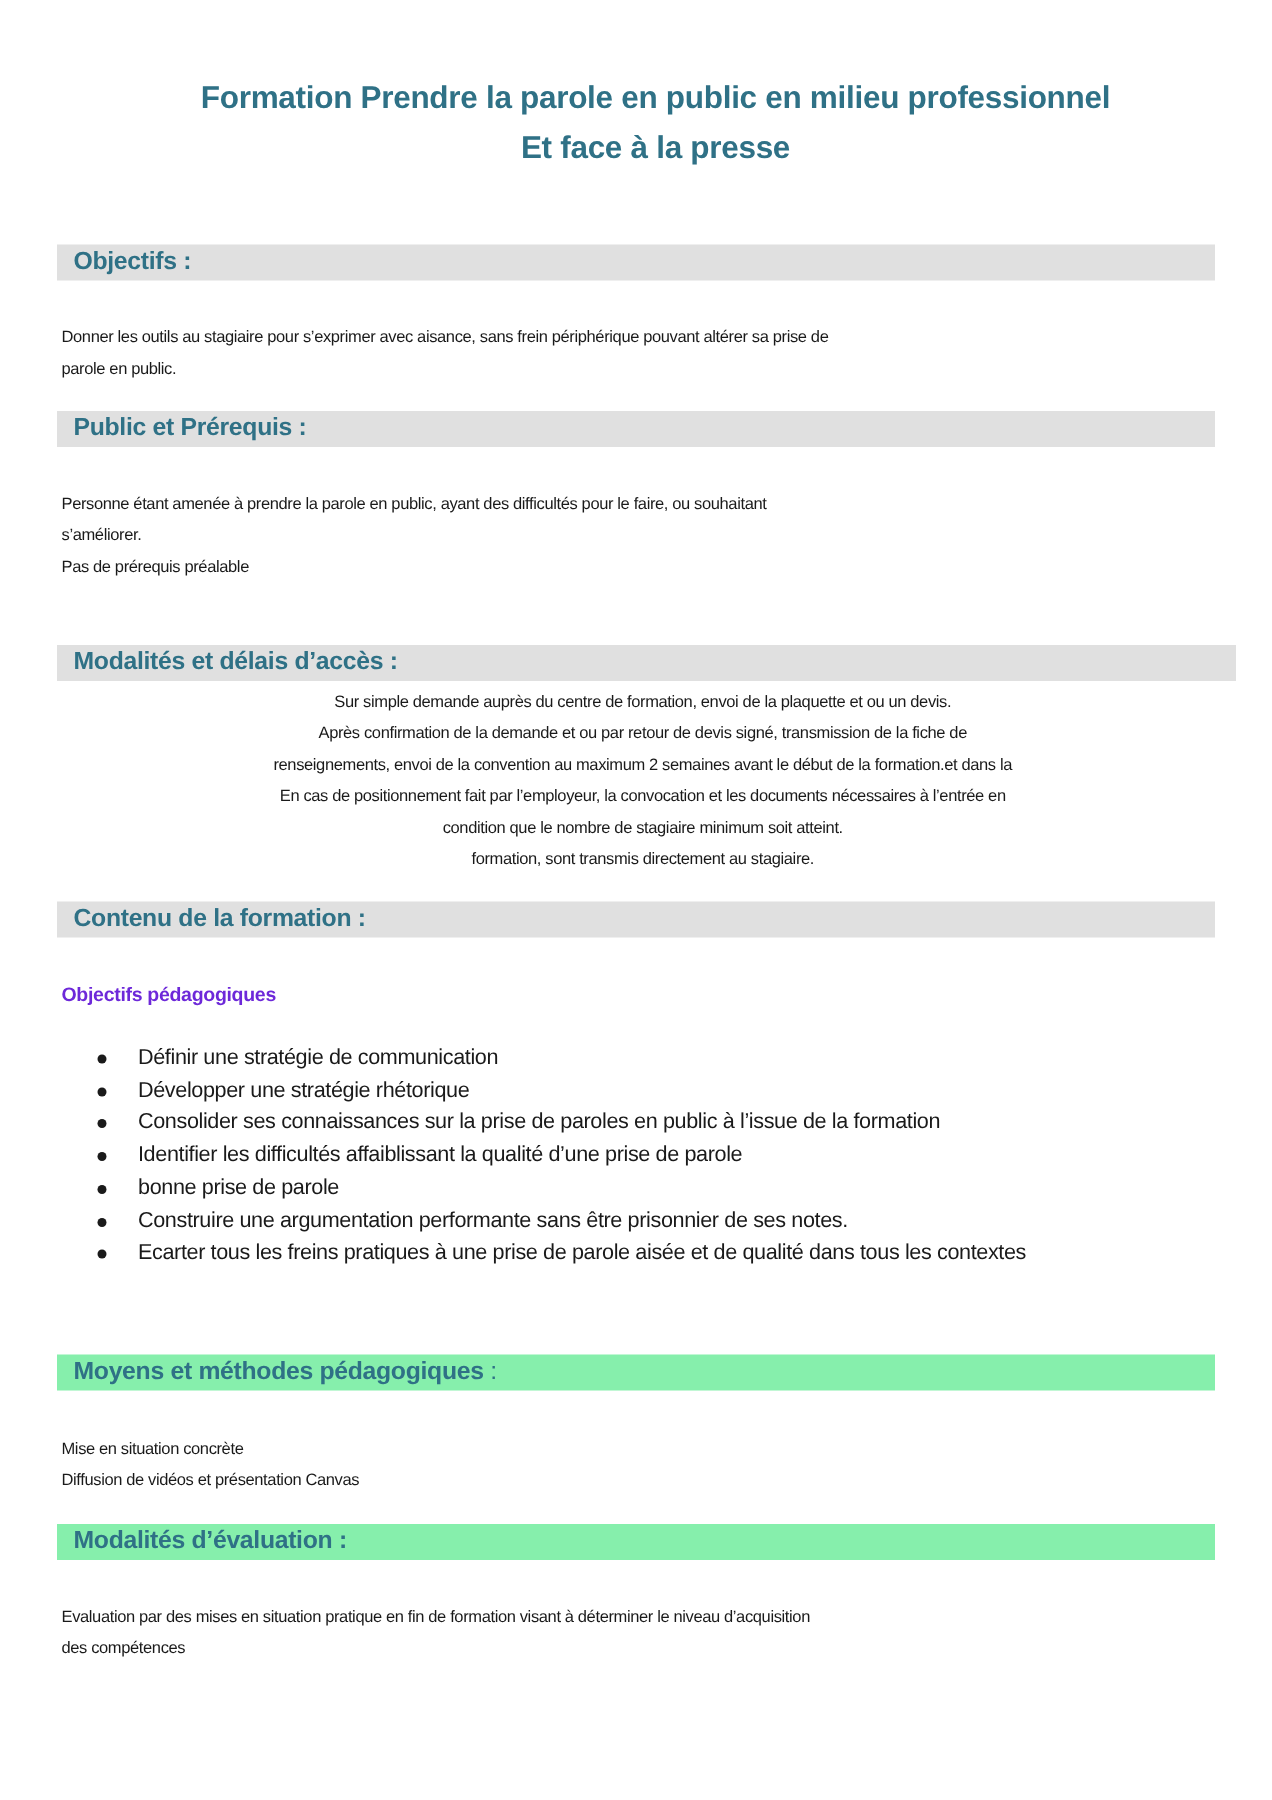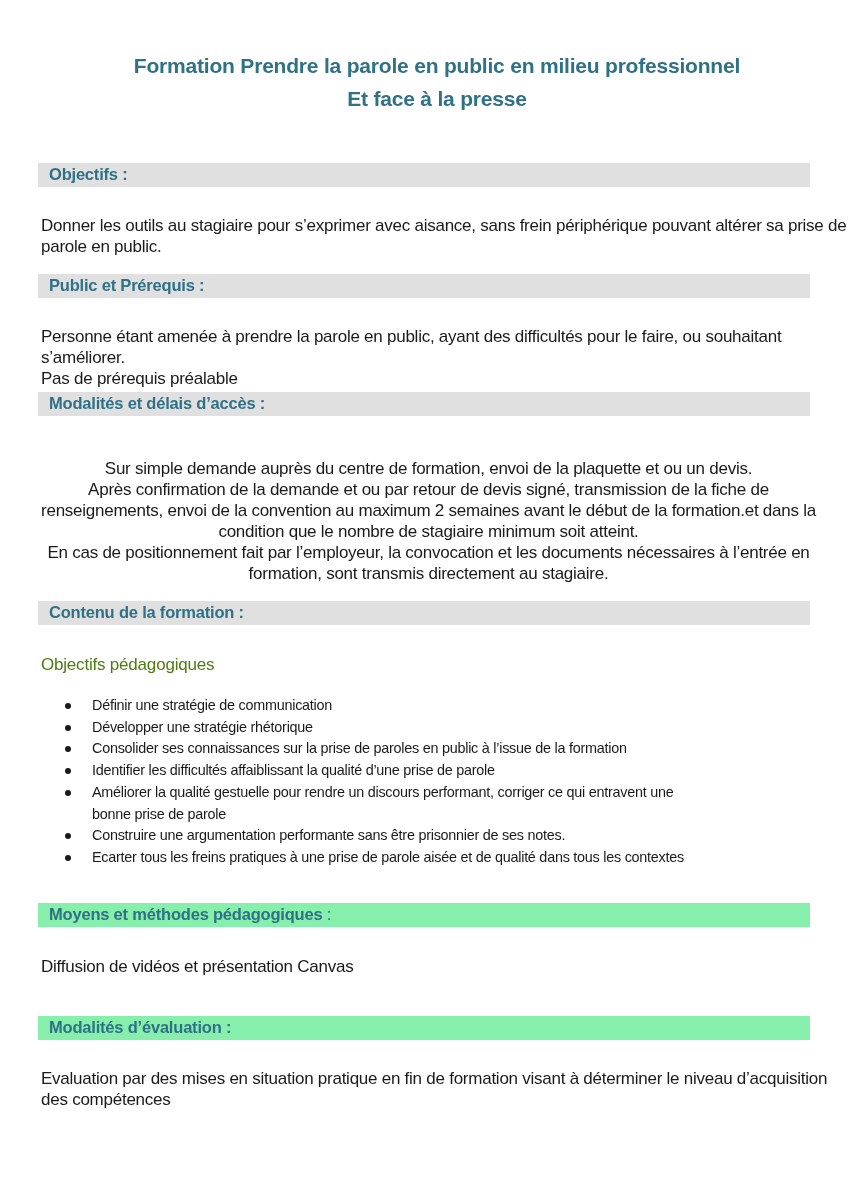--- a/index.html
+++ b/index.html
@@ -5,24 +5,24 @@
   html, body { margin: 0; padding: 0; background: #ffffff; }
   body { width: 848px; height: 1200px; position: relative; overflow: hidden;
          font-family: "Liberation Sans", sans-serif; color: #1a1a1a; }
   .title { position: absolute; left: 13px; width: 848px; text-align: center;
            font-weight: bold; font-size: 21px; color: #2f7186; letter-spacing: -0.2px; }
   .band { position: absolute; left: 38px; width: 772px; height: 24px; background: #e0e0e0; }
   .band.dark { background: #86efac; }
   .band-label { position: absolute; left: 11px; top: 2px; font-weight: bold; font-size: 16.5px;
                 color: #2f7186; white-space: nowrap; letter-spacing: -0.2px; }
   .band-label .colon-light { font-weight: normal; }
-  .para { position: absolute; left: 41px; width: 775px; font-size: 17px; line-height: 21px;
+  .para { position: absolute; left: 41px; width: 775px; font-size: 11px; line-height: 21px;
           letter-spacing: -0.25px; }
   .para div { white-space: nowrap; }
-  .sub { position: absolute; left: 41px; font-size: 17px; font-weight: normal; color: #4d7c0f;
+  .sub { position: absolute; left: 41px; font-size: 13px; font-weight: bold; color: #6d28d9;
          letter-spacing: -0.2px; }
   .bullets { position: absolute; left: 41px; top: 695px; width: 775px; font-size: 14.4px;
              line-height: 21.7px; letter-spacing: -0.25px; }
   .bullet-item { position: relative; padding-left: 51px; }
   .bullet-item .dot { position: absolute; left: 24px; top: 8px; width: 6px; height: 6px;
                       border-radius: 50%; background: #1a1a1a; }
   .bullet-item .line { white-space: nowrap; display: block; }
 </style>
 </head>
 <body>
@@ -40,29 +40,29 @@
 
 <div class="band" style="top:274px;">
   <span class="band-label">Public et Prérequis :</span>
 </div>
 <div class="para" style="top:326px;">
   <div>Personne étant amenée à prendre la parole en public, ayant des difficultés pour le faire, ou souhaitant</div>
   <div>s’améliorer.</div>
   <div>Pas de prérequis préalable</div>
 </div>
 
-<div class="band" style="top:392px;">
+<div class="band" style="top:430px;padding-left:14px;">
   <span class="band-label">Modalités et délais d’accès :</span>
 </div>
 <div class="para" style="top:458px;text-align:center;">
   <div>Sur simple demande auprès du centre de formation, envoi de la plaquette et ou un devis.</div>
   <div>Après confirmation de la demande et ou par retour de devis signé, transmission de la fiche de</div>
   <div>renseignements, envoi de la convention au maximum 2 semaines avant le début de la formation.et dans la</div>
+  <div>En cas de positionnement fait par l’employeur, la convocation et les documents nécessaires à l’entrée en</div>
   <div>condition que le nombre de stagiaire minimum soit atteint.</div>
-  <div>En cas de positionnement fait par l’employeur, la convocation et les documents nécessaires à l’entrée en</div>
   <div>formation, sont transmis directement au stagiaire.</div>
 </div>
 
 <div class="band" style="top:601px;">
   <span class="band-label">Contenu de la formation :</span>
 </div>
 <div class="sub" style="top:655px;">Objectifs pédagogiques</div>
 
 <div class="bullets">
   <div class="bullet-item">
@@ -76,37 +76,37 @@
   <div class="bullet-item">
     <span class="dot"></span>
     <span class="line">Consolider ses connaissances sur la prise de paroles en public à l’issue de la formation</span>
   </div>
   <div class="bullet-item">
     <span class="dot"></span>
     <span class="line">Identifier les difficultés affaiblissant la qualité d’une prise de parole</span>
   </div>
   <div class="bullet-item">
     <span class="dot"></span>
-    <span class="line">Améliorer la qualité gestuelle pour rendre un discours performant, corriger ce qui entravent une</span>
     <span class="line">bonne prise de parole</span>
   </div>
   <div class="bullet-item">
     <span class="dot"></span>
     <span class="line">Construire une argumentation performante sans être prisonnier de ses notes.</span>
   </div>
   <div class="bullet-item">
     <span class="dot"></span>
     <span class="line">Ecarter tous les freins pratiques à une prise de parole aisée et de qualité dans tous les contextes</span>
   </div>
 </div>
 
 <div class="band dark" style="top:903px;">
   <span class="band-label"><span>Moyens et méthodes pédagogiques</span><span class="colon-light"> :</span></span>
 </div>
 <div class="para" style="top:956px;">
+  <div>Mise en situation concrète</div>
   <div>Diffusion de vidéos et présentation Canvas</div>
 </div>
 
 <div class="band dark" style="top:1016px;">
   <span class="band-label">Modalités d’évaluation :</span>
 </div>
 <div class="para" style="top:1068px;">
   <div>Evaluation par des mises en situation pratique en fin de formation visant à déterminer le niveau d’acquisition</div>
   <div>des compétences</div>
 </div>

